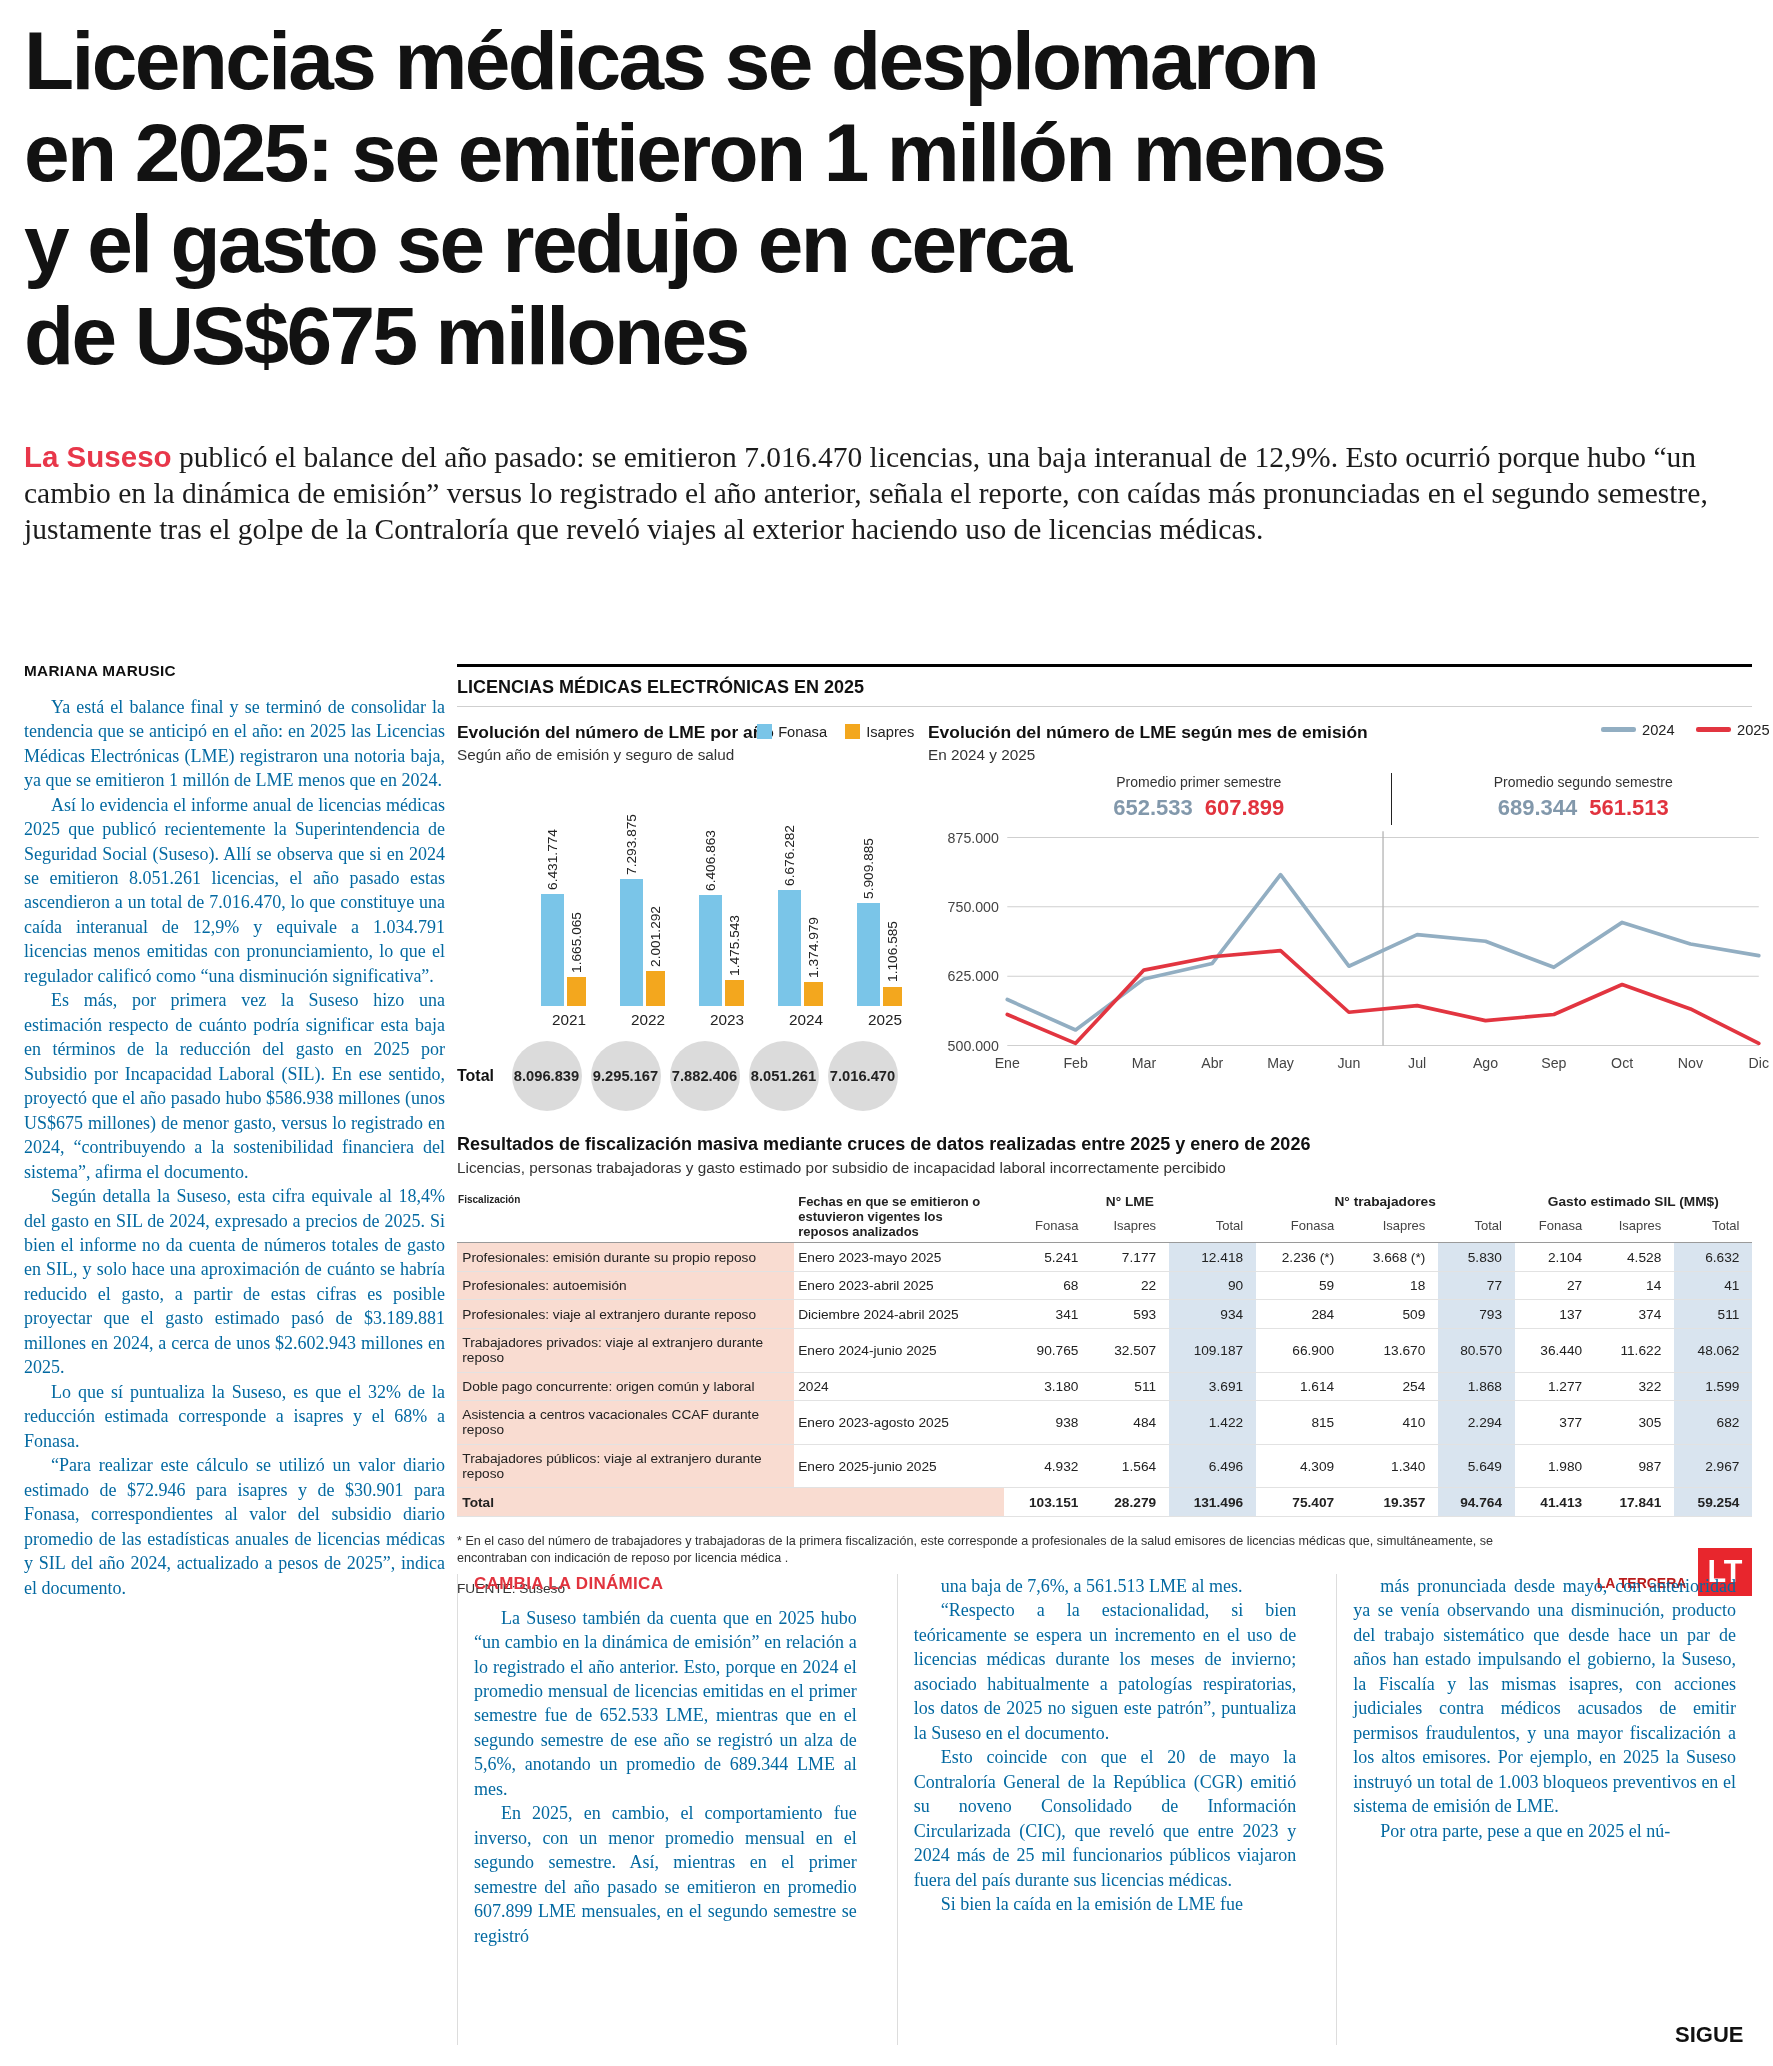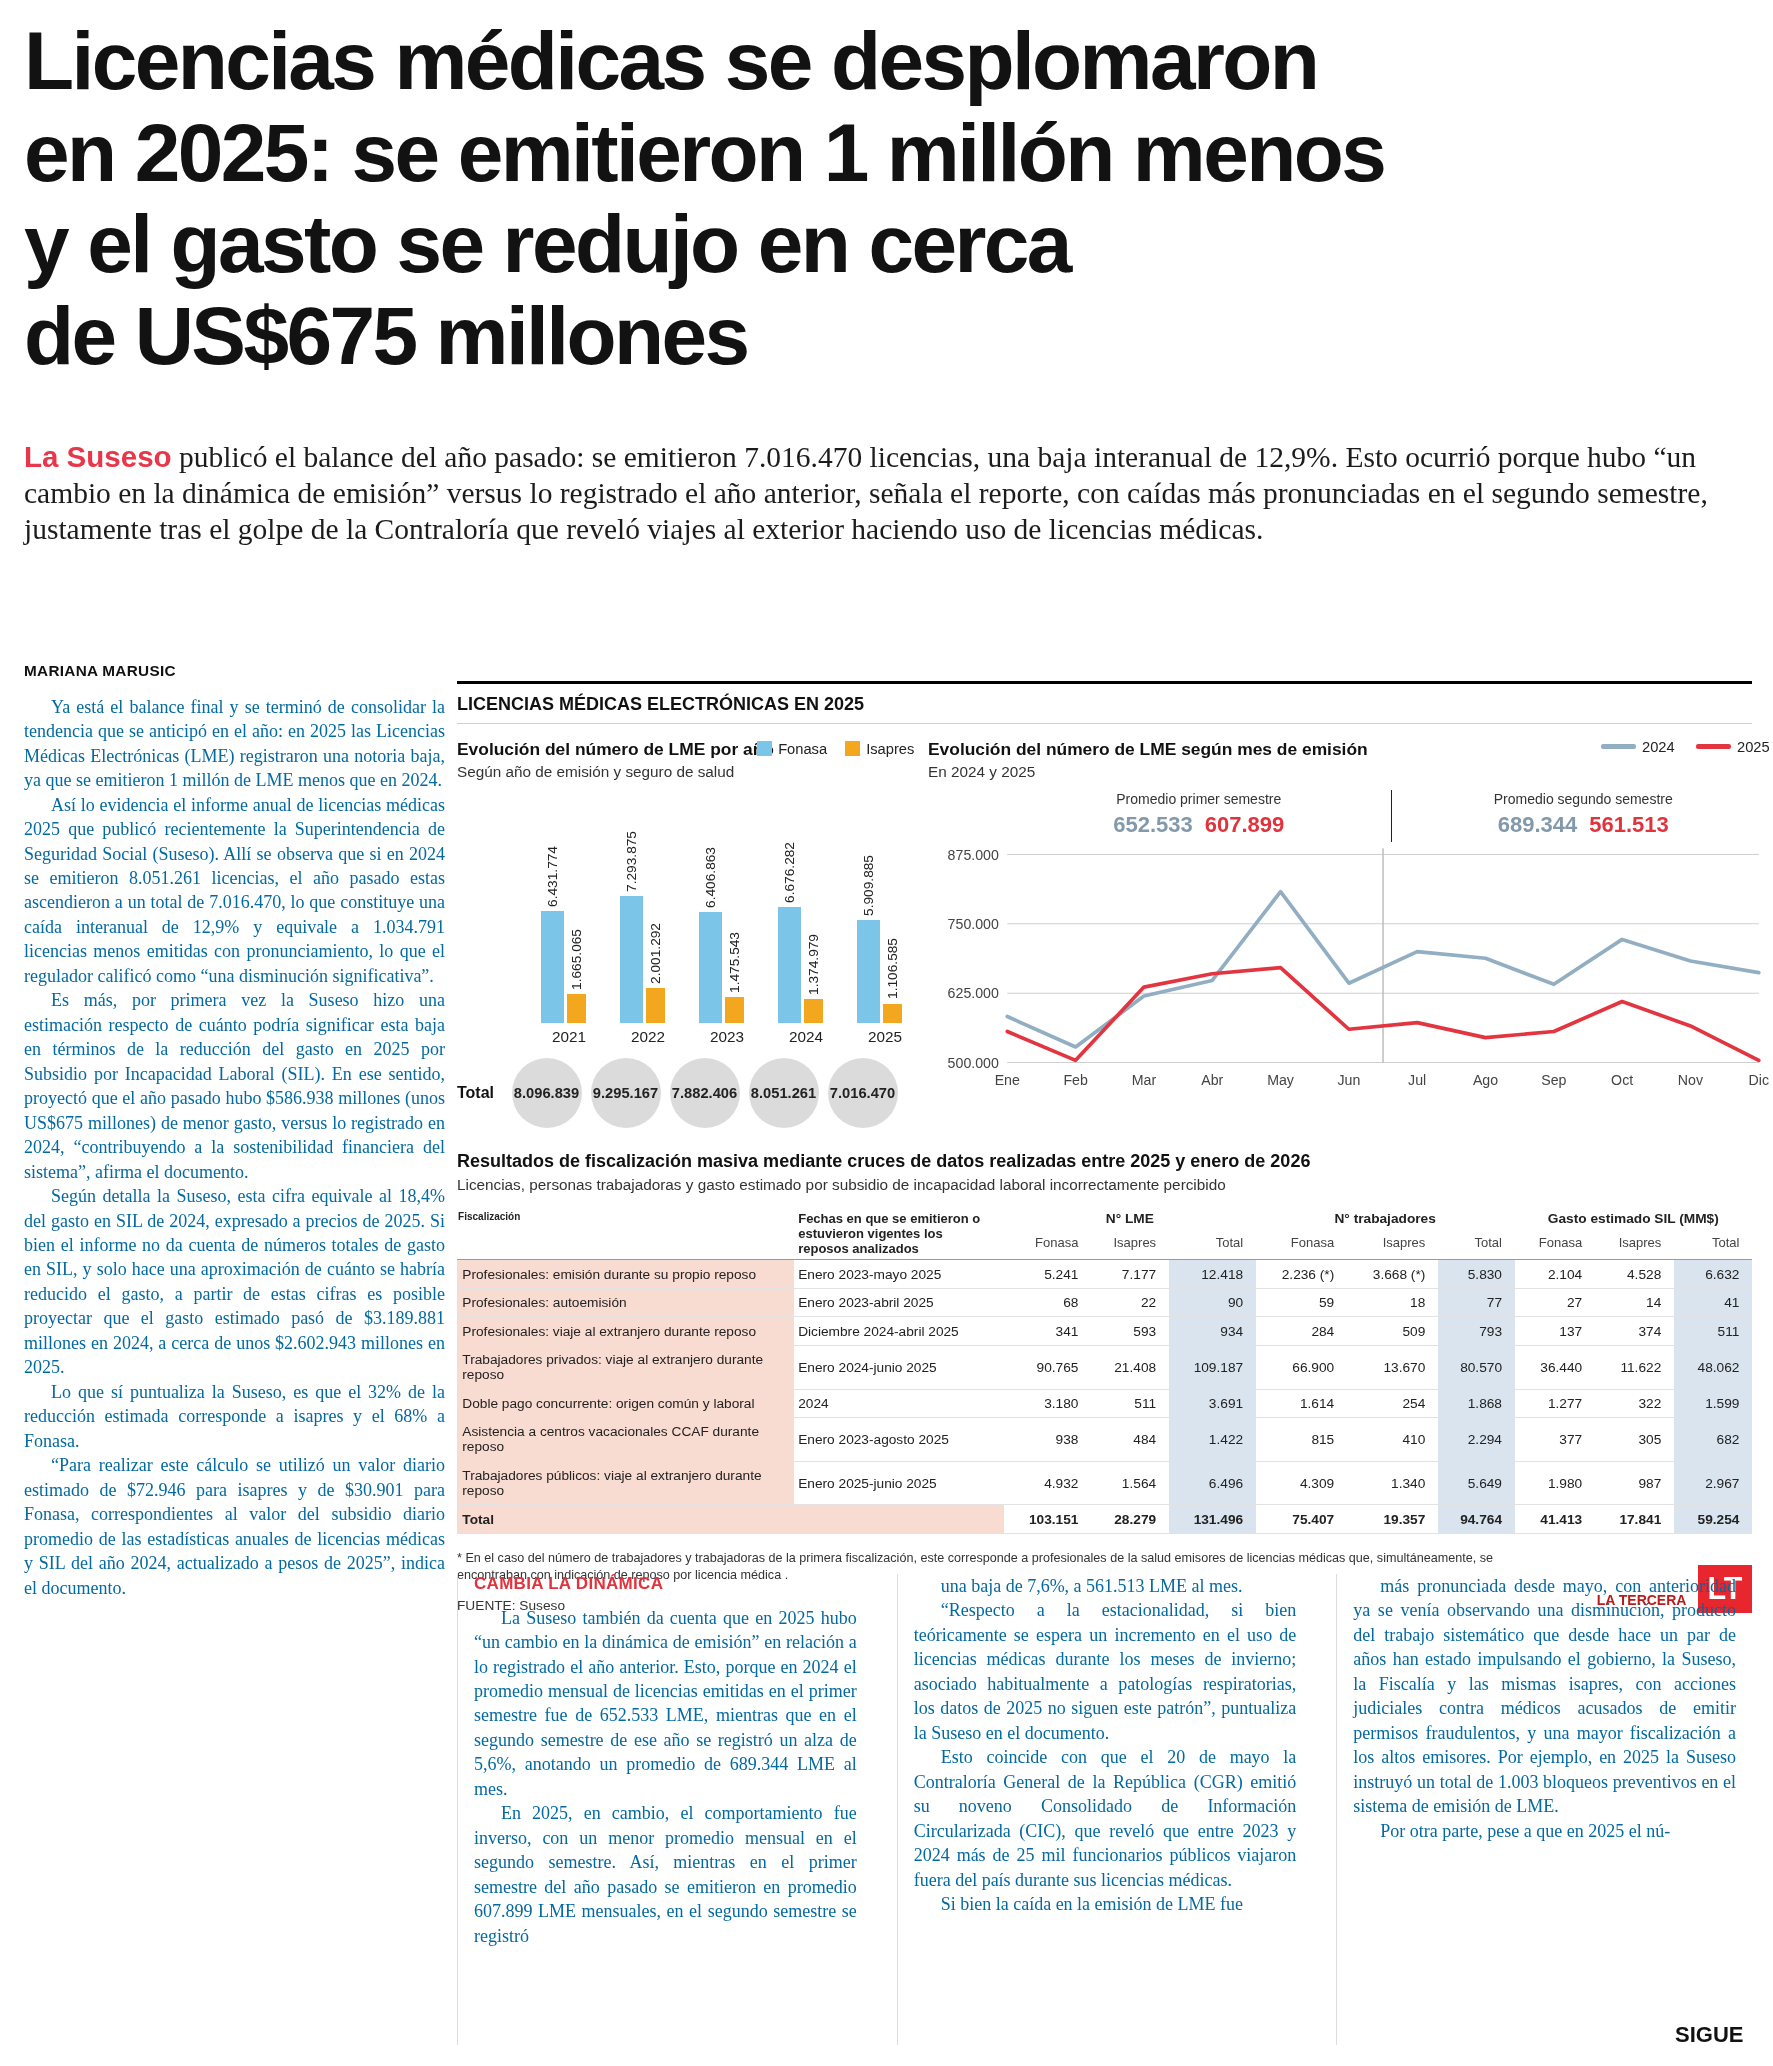--- a/index.html
+++ b/index.html
@@ -15,21 +15,21 @@
     font-size:29.5px;line-height:1.22;color:#1c1c1c;text-align:left;}
   .lead-highlight{font-family:"Liberation Sans",sans-serif;font-weight:bold;color:#e8374a;}
 
   
   .left-col{position:absolute;top:662px;left:24px;width:421px;height:1381px;overflow:hidden;}
   .byline{font-family:"Liberation Sans",sans-serif;font-weight:bold;font-size:15.3px;
     letter-spacing:0.3px;color:#111;margin-bottom:14.7px;}
   .body-p{font-size:18px;line-height:1.36;text-align:justify;text-indent:27px;color:#0369a1;}
 
   
-  .infographic{position:absolute;top:681px;left:457px;width:1295px;font-family:"Liberation Sans",sans-serif;}
+  .infographic{position:absolute;top:664px;left:457px;width:1295px;font-family:"Liberation Sans",sans-serif;}
   .kicker{border-top:3.7px solid #000;padding:9.5px 0 8.4px;font-weight:bold;font-size:18px;color:#111;
     border-bottom:1.1px solid #cfcfcf;}
   .charts-row{display:flex;padding-top:14.7px;}
 
   
   .bar-chart{width:452px;position:relative;flex:none;}
   .chart-title{font-weight:bold;font-size:17.4px;color:#111;}
   .chart-subtitle{font-size:15.3px;color:#333;margin-top:3.2px;}
   .bar-legend{position:absolute;right:-5.3px;top:2.1px;display:flex;gap:18px;}
   .legend-item{display:flex;align-items:center;gap:6.3px;font-size:14.7px;color:#222;}
@@ -349,21 +349,21 @@
               <td class="cell-num">509</td>
               <td class="cell-num cell-total">793</td>
               <td class="cell-num">137</td>
               <td class="cell-num">374</td>
               <td class="cell-num cell-total">511</td>
             </tr>
             <tr>
               <td class="cell-name">Trabajadores privados: viaje al extranjero durante reposo</td>
               <td class="cell-dates">Enero 2024-junio 2025</td>
               <td class="cell-num">90.765</td>
-              <td class="cell-num">21.408</td>
+              <td class="cell-num">32.507</td>
               <td class="cell-num cell-total">109.187</td>
               <td class="cell-num">66.900</td>
               <td class="cell-num">13.670</td>
               <td class="cell-num cell-total">80.570</td>
               <td class="cell-num">36.440</td>
               <td class="cell-num">11.622</td>
               <td class="cell-num cell-total">48.062</td>
             </tr>
             <tr>
               <td class="cell-name">Doble pago concurrente: origen común y laboral</td>

